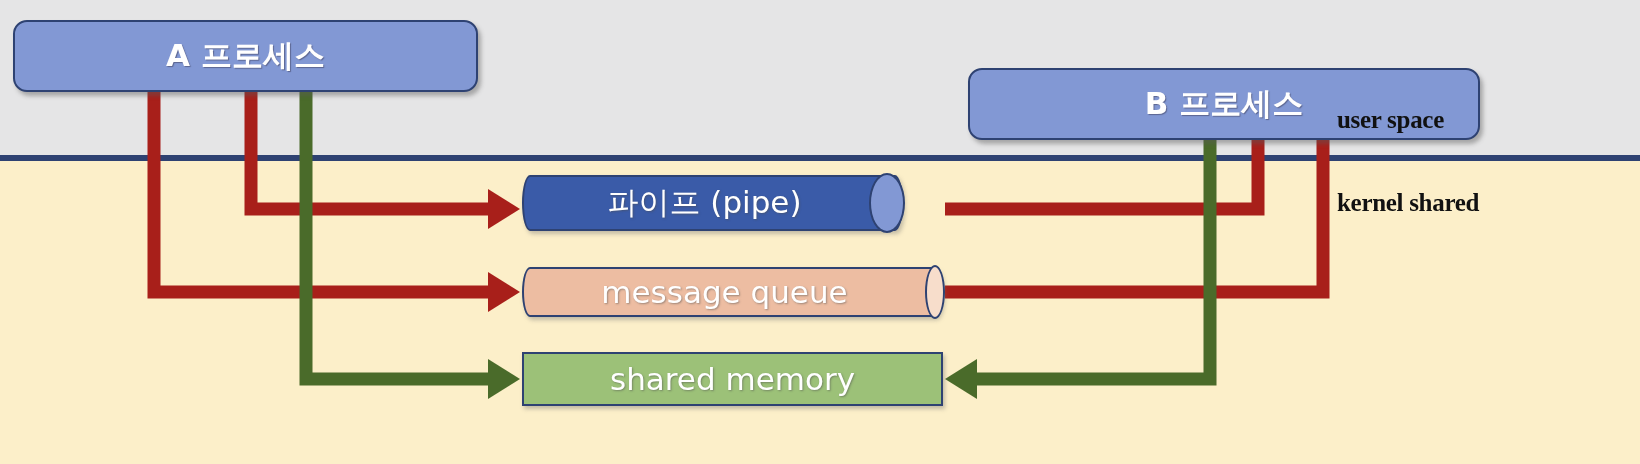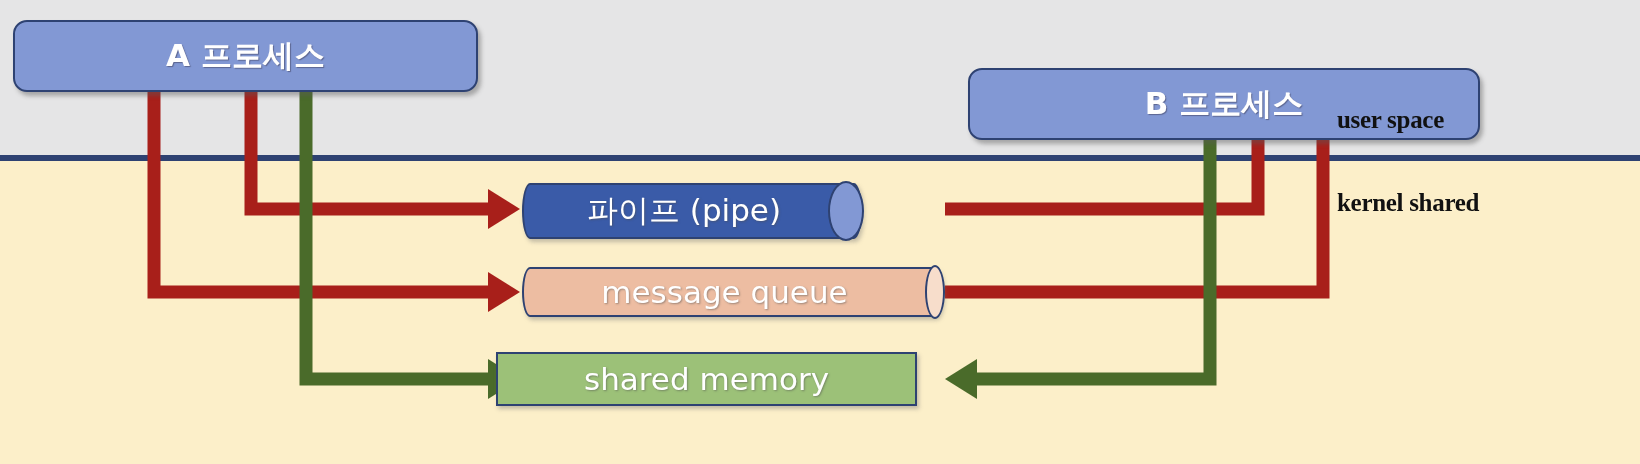--- a/index.html
+++ b/index.html
@@ -118,30 +118,30 @@
   .cyl-cap {
     position: absolute;
     top: -2px;
     height: 100%;
     border: 2px solid #2e4272;
     border-radius: 50%;
     box-sizing: content-box;
     z-index: 2;
   }
 
-  #pipe-object { left: 522px; top: 183px; width: 340px; height: 56px; }
+  #pipe-object { left: 522px; top: 175px; width: 381px; height: 56px; }
   #pipe-object .cyl-body { background: #3a5ba8; }
   #pipe-object .cyl-cap  { right: -2px; width: 32px; background: #8298d4; }
 
   #message-queue-object { left: 522px; top: 267px; width: 421px; height: 50px; border-radius: 14px; }
   #message-queue-object .cyl-body { background: #edbda2; }
   #message-queue-object .cyl-cap  { right: -2px; width: 16px; background: #f7ddcb; }
 
   #shared-memory-object {
-    left: 496px; top: 352px; width: 421px; height: 54px;
+    left: 522px; top: 352px; width: 421px; height: 54px;
     background: #9cc178;
     border: 2px solid #2e4272;
     box-shadow: 2px 3px 4px rgba(110,110,110,0.40);
   }
 </style>
 </head>
 <body>
 
 <div id="stage">
 

